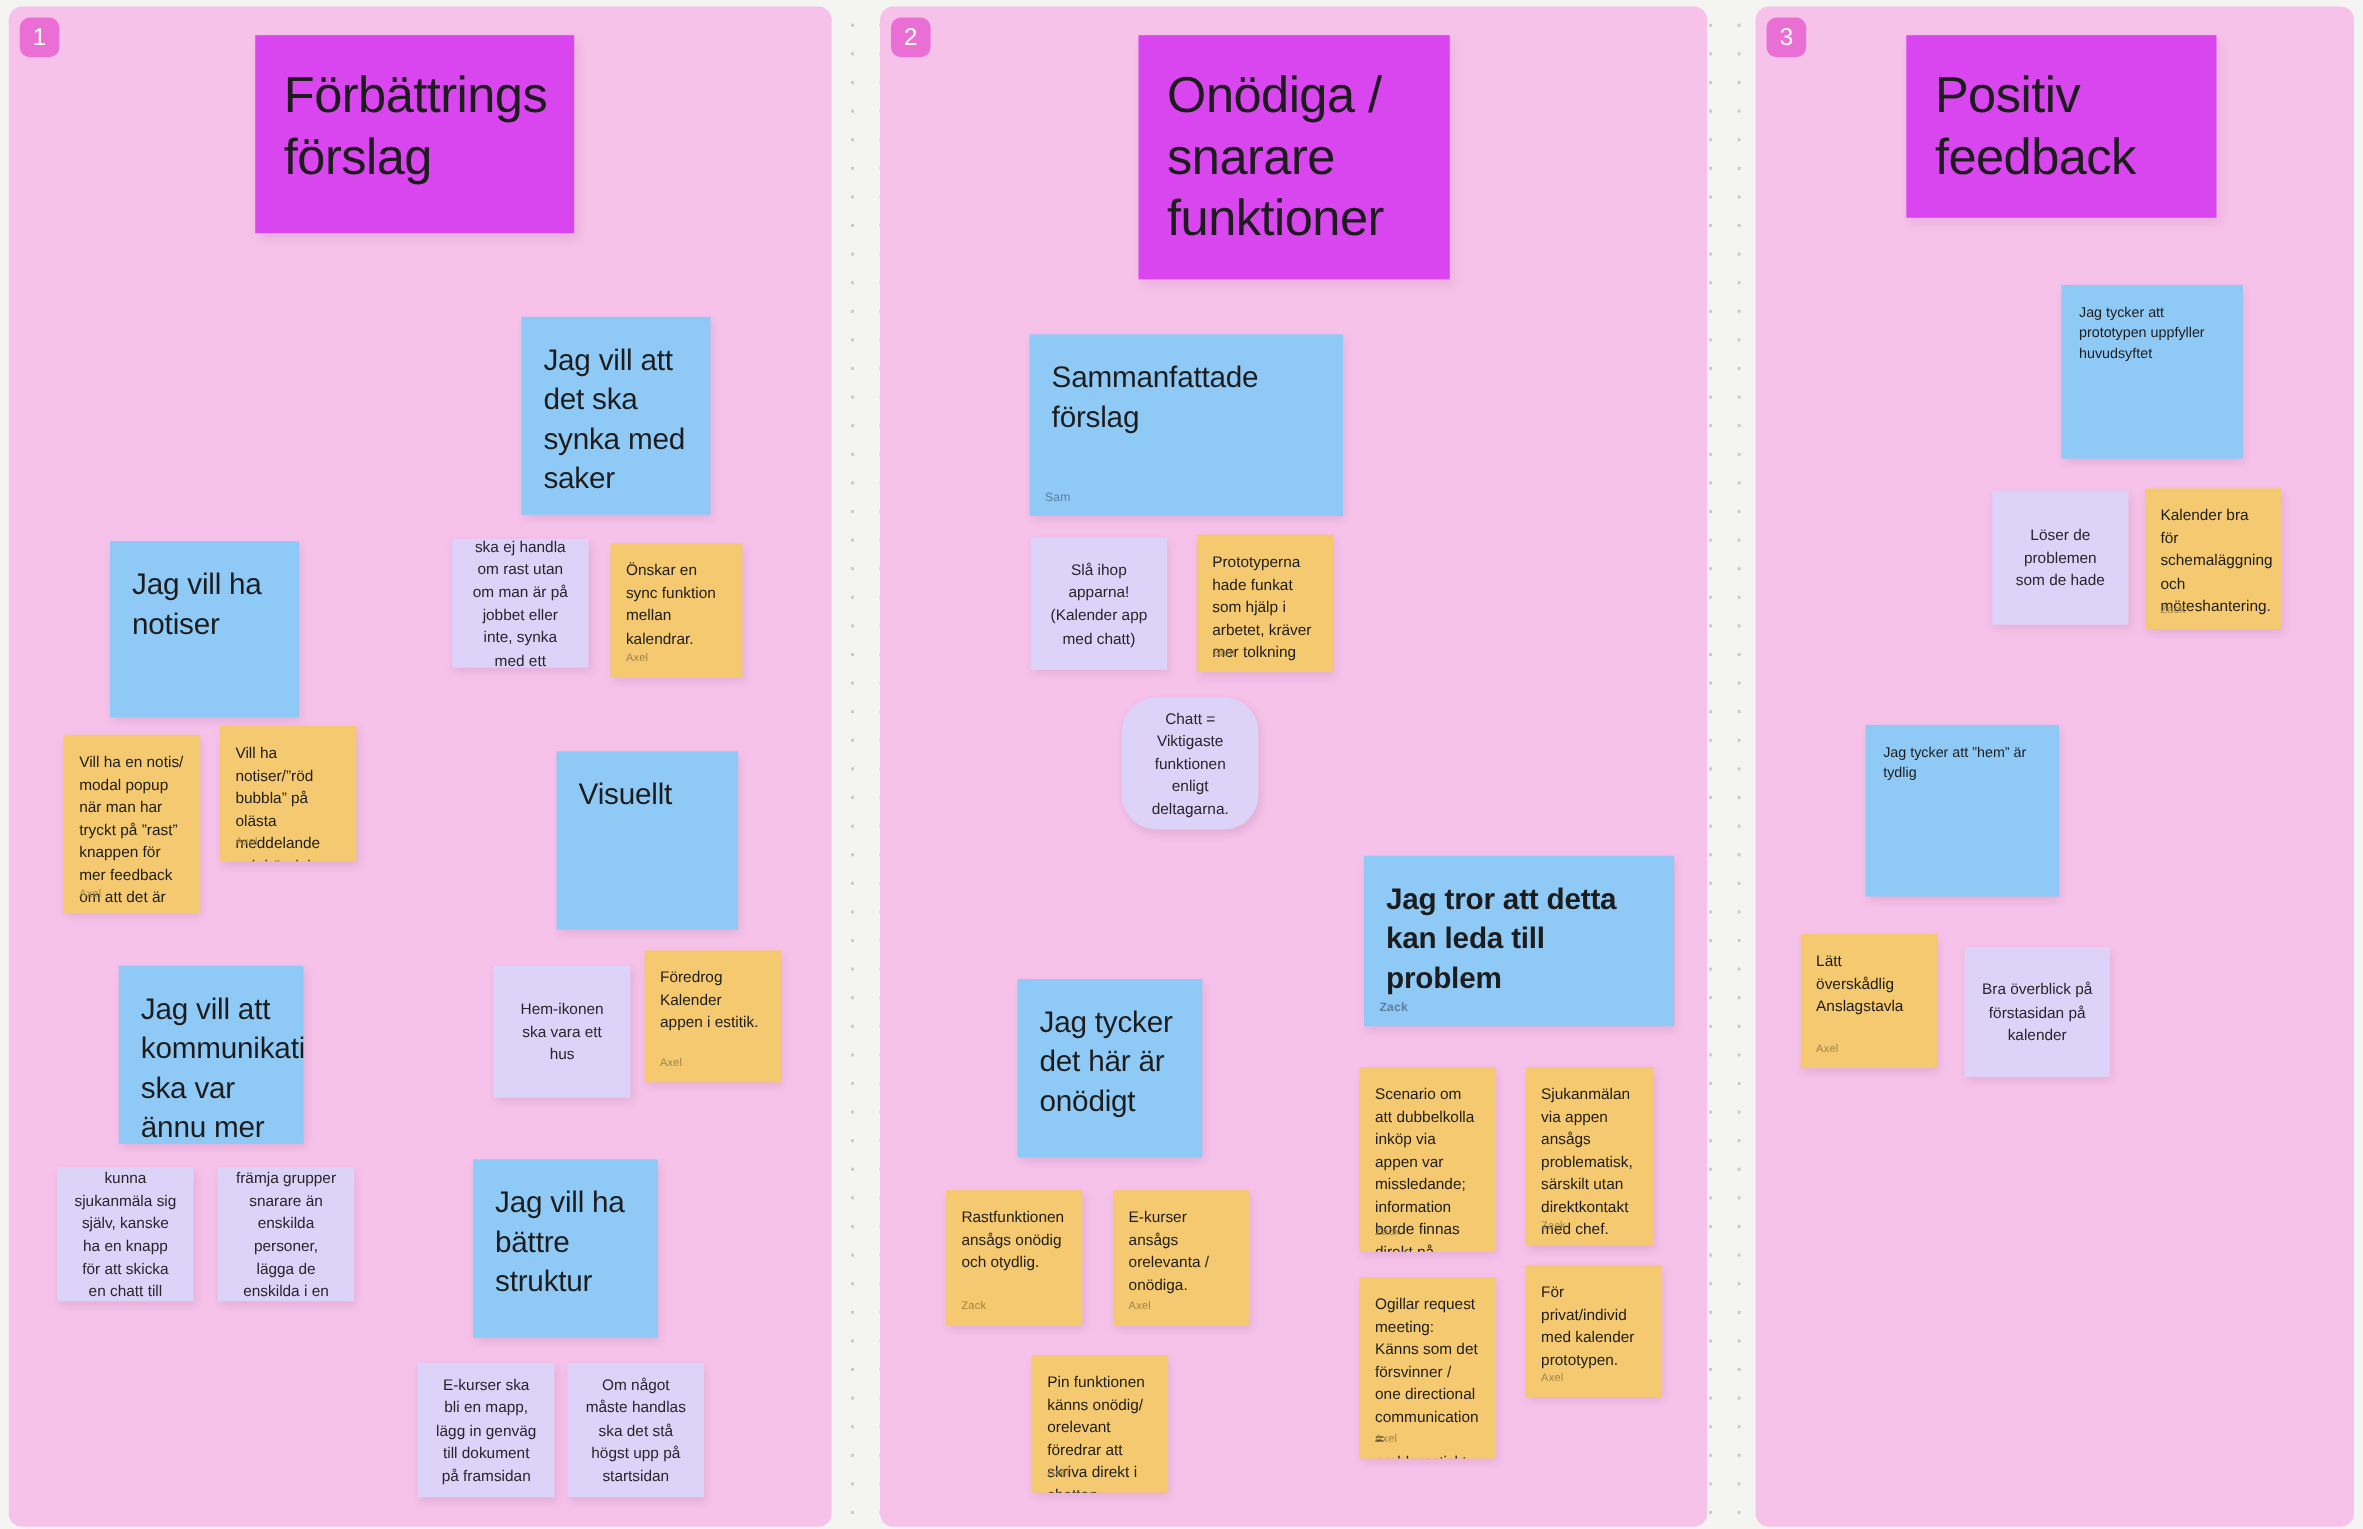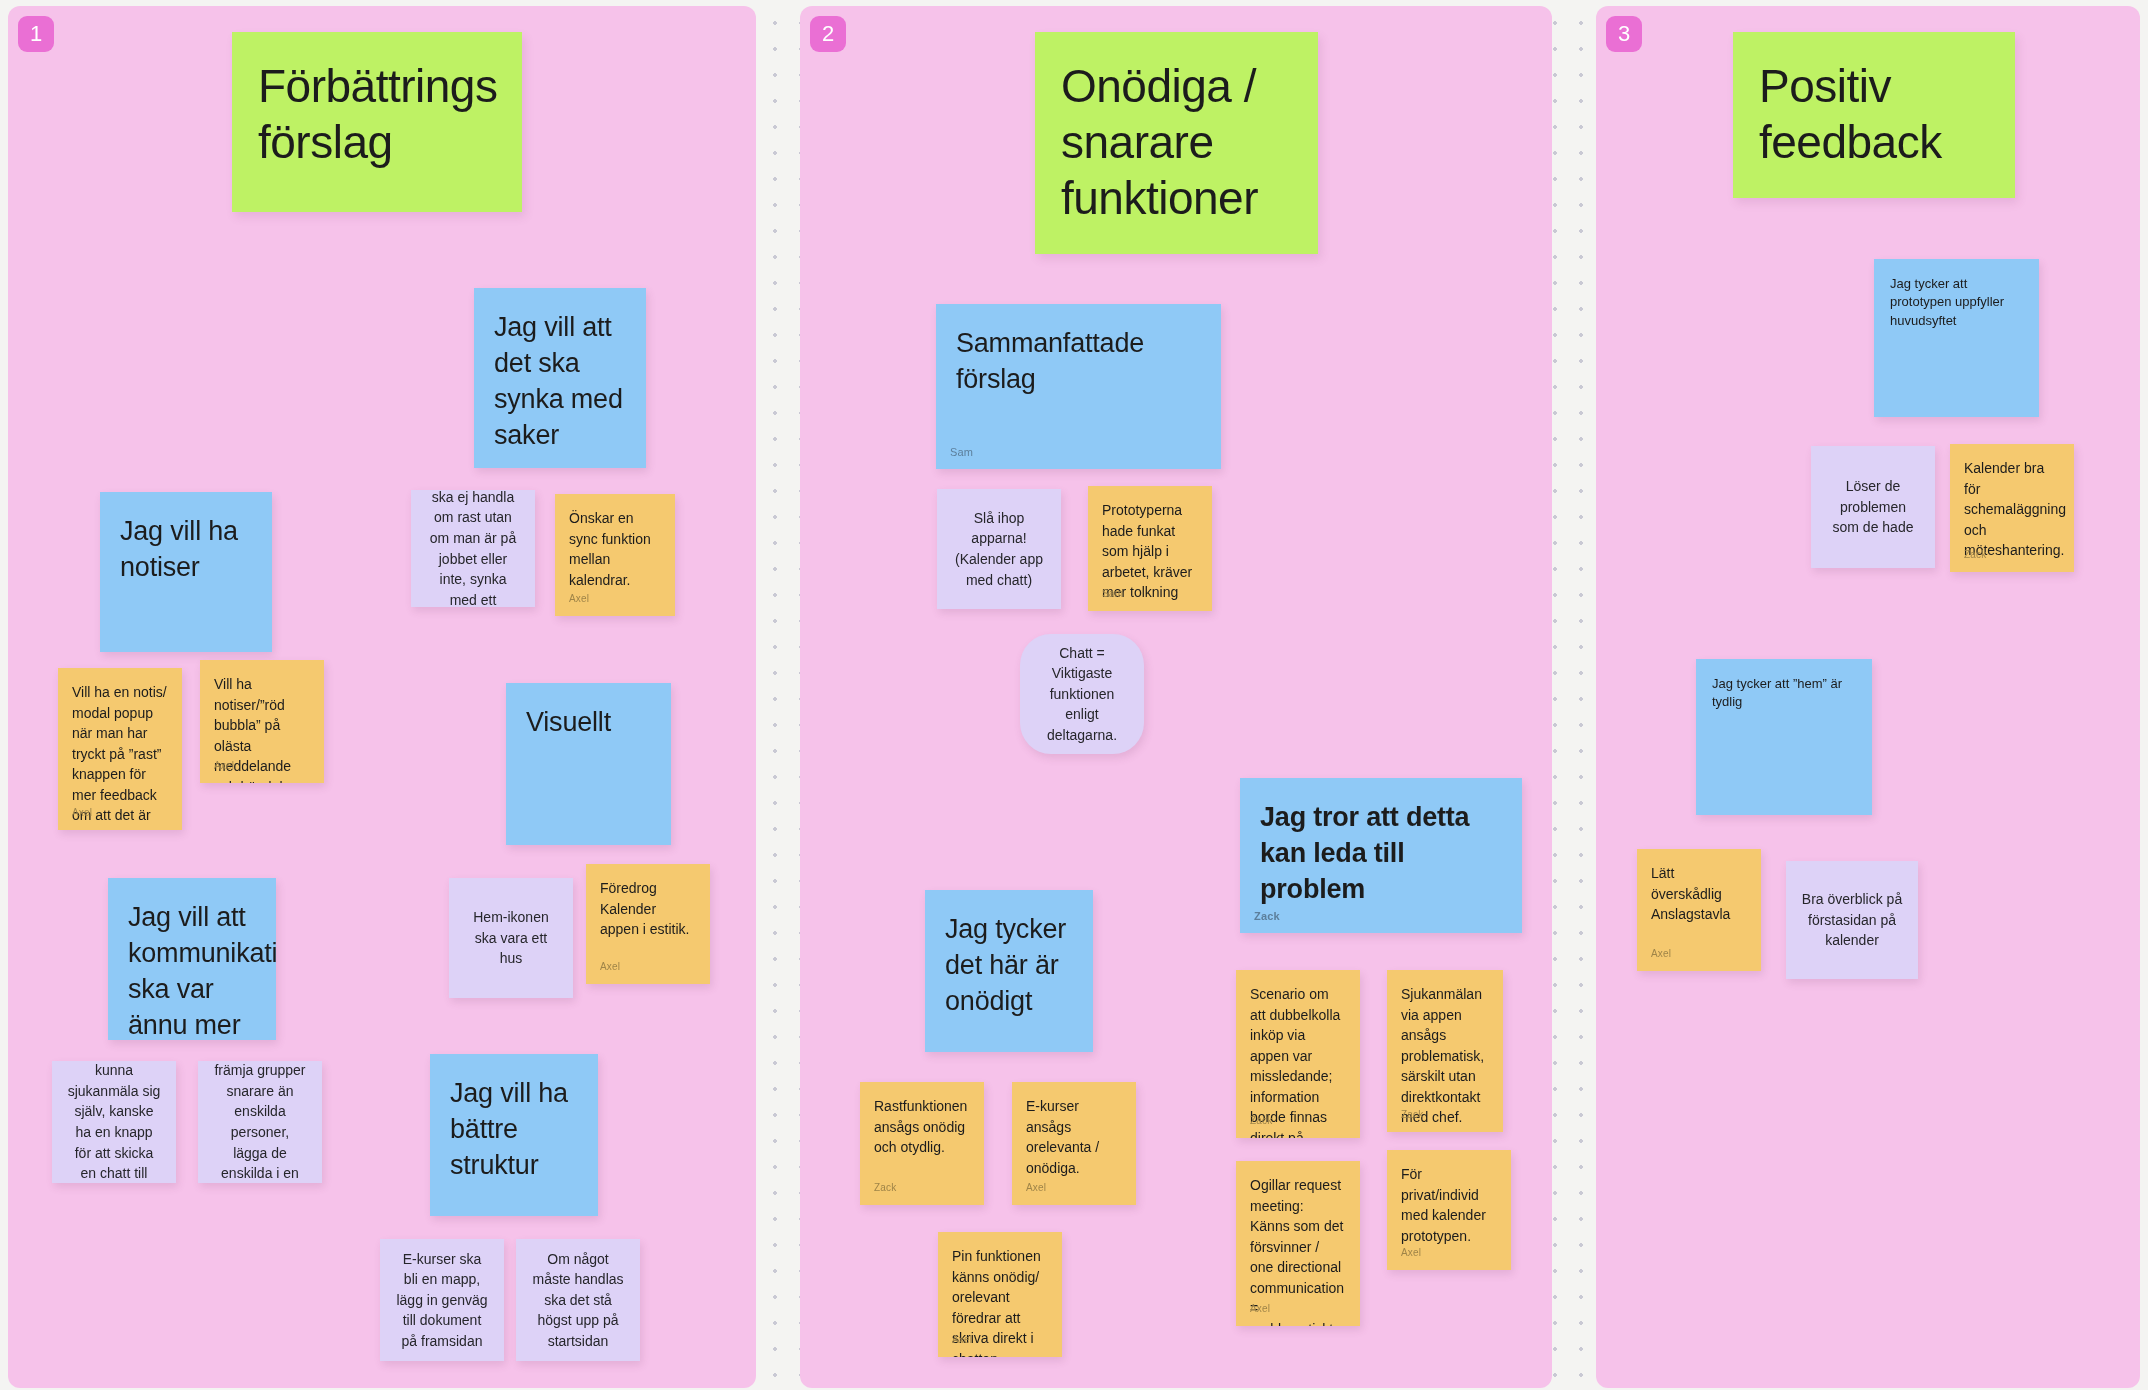--- a/index.html
+++ b/index.html
@@ -30,21 +30,21 @@
     background: #ea6fd4;
     border-radius: 9px;
     color: #ffffff;
     font-size: 22px;
     line-height: 36px;
     text-align: center;
     font-weight: 400;
   }
   .frame-title {
     position: absolute;
-    background: #bef264;
+    background: #d946ef;
     color: #1c1c1c;
     font-size: 46px;
     line-height: 1.22;
     letter-spacing: -0.5px;
     padding: 26px 28px 24px 26px;
     box-sizing: border-box;
     box-shadow: 3px 5px 9px rgba(120,60,110,0.12);
   }
   .note {
     position: absolute;

